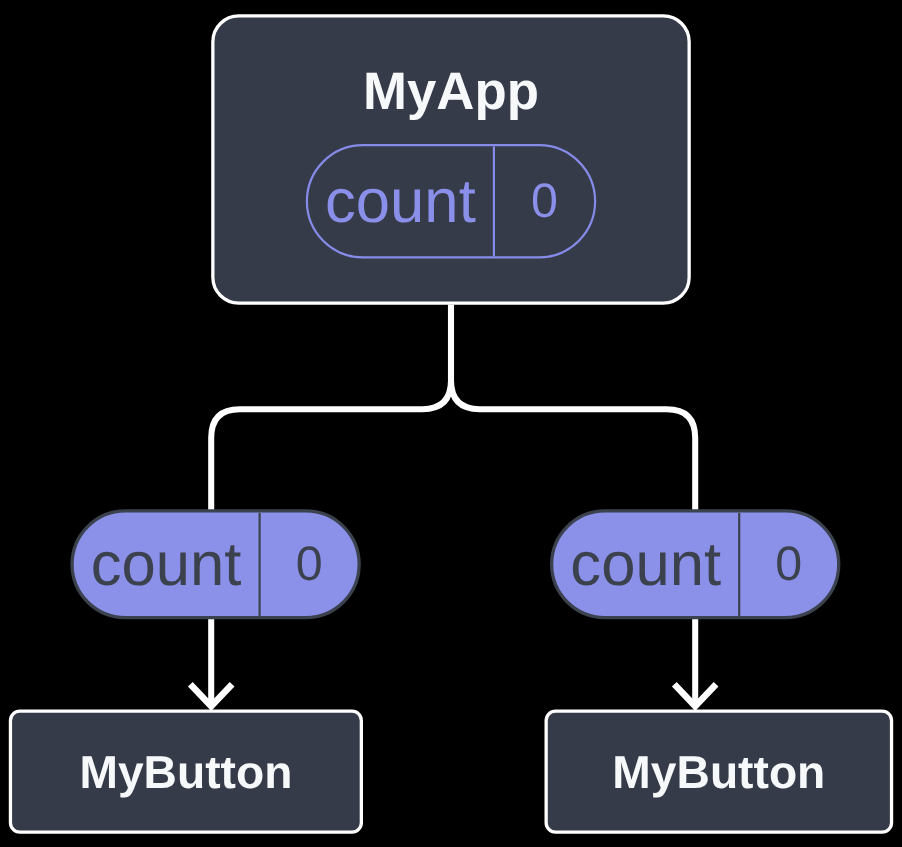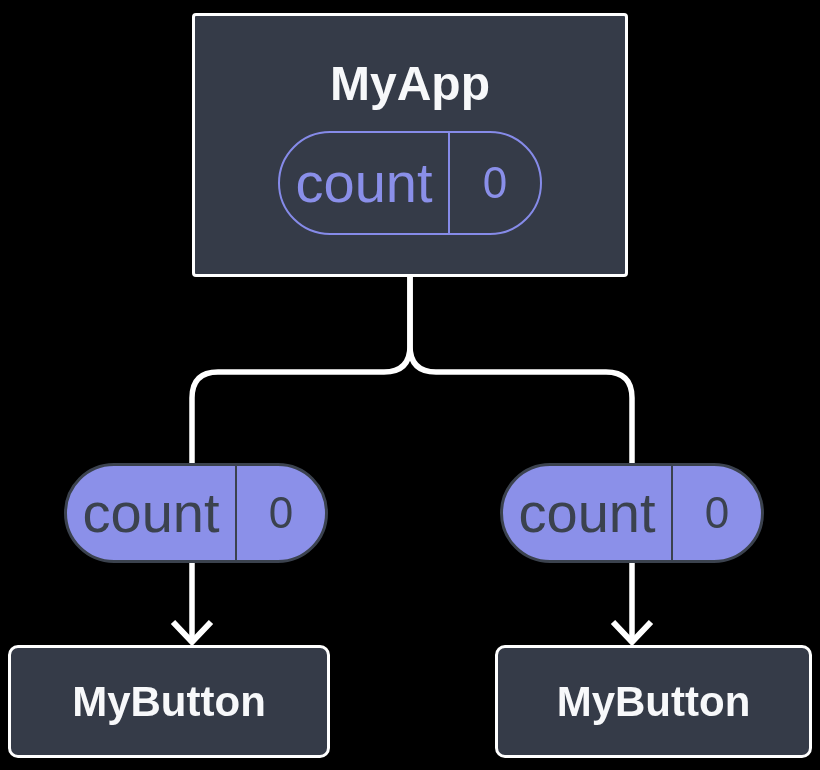--- a/index.html
+++ b/index.html
@@ -20,21 +20,21 @@
   .node {
     position: absolute;
     background: #353b48;
     border: 3.5px solid #ffffff;
     box-sizing: border-box;
     z-index: 2;
   }
   .node-root {
     left: 192px; top: 13px;
     width: 436px; height: 264px;
-    border-radius: 4px;
+    border-radius: 25px;
   }
   .node-root .node-title {
     position: absolute;
     top: 44px; left: 0;
     width: 100%;
     text-align: center;
     color: #f7f8fa;
     font-size: 48px;
     font-weight: 700;
     line-height: 1;

